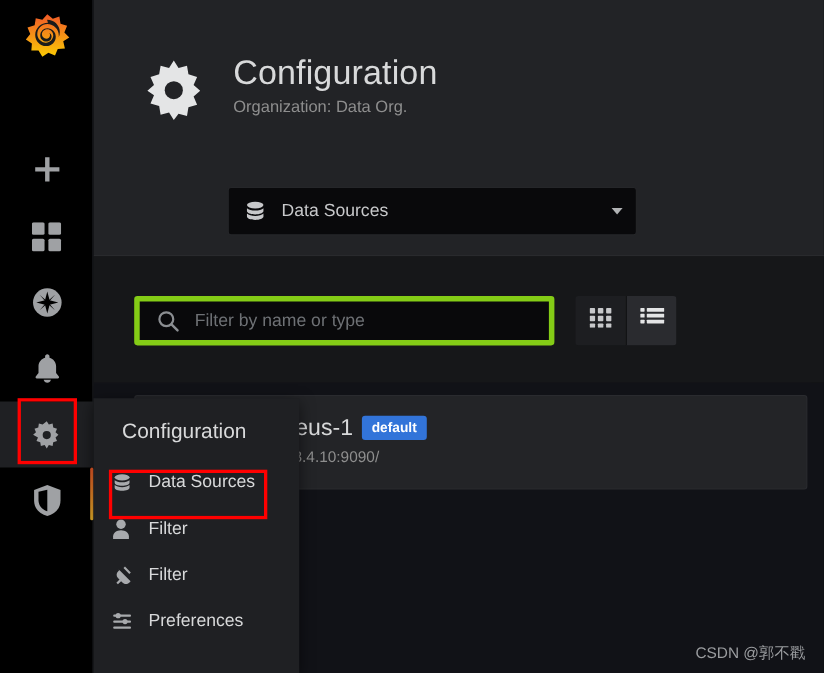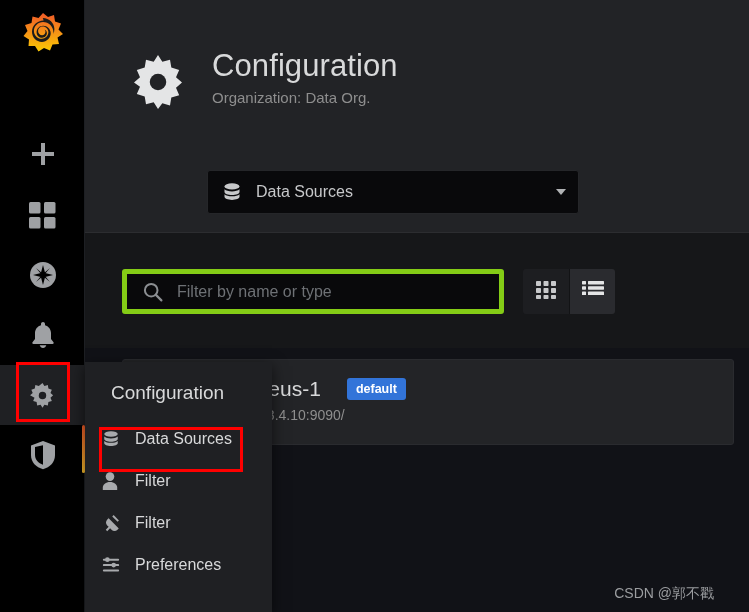--- a/index.html
+++ b/index.html
@@ -237,21 +237,21 @@
     display: flex;
     align-items: center;
   }
   .ds-name {
     color: #d8d9da;
     font-size: 21px;
     font-weight: 400;
     white-space: nowrap;
   }
   .ds-badge {
-    margin-left: 26px;
+    margin-left: 8px;
     background: #3274d9;
     color: #ffffff;
     font-size: 12.5px;
     font-weight: bold;
     padding: 4px 9px;
     border-radius: 3px;
     line-height: 14px;
     white-space: nowrap;
   }
   .ds-url {
@@ -306,21 +306,21 @@
   .menu-highlight {
     position: absolute;
     border: 3px solid #ff0000;
     pointer-events: none;
     z-index: 70;
   }
 
   
   #watermark {
     position: absolute;
-    right: 24px;
+    right: 6px;
     bottom: 9px;
     color: #9b9da0;
     font-size: 14px;
     z-index: 30;
     white-space: nowrap;
     font-family: "Liberation Sans", sans-serif;
   }
 </style>
 </head>
 <body>

